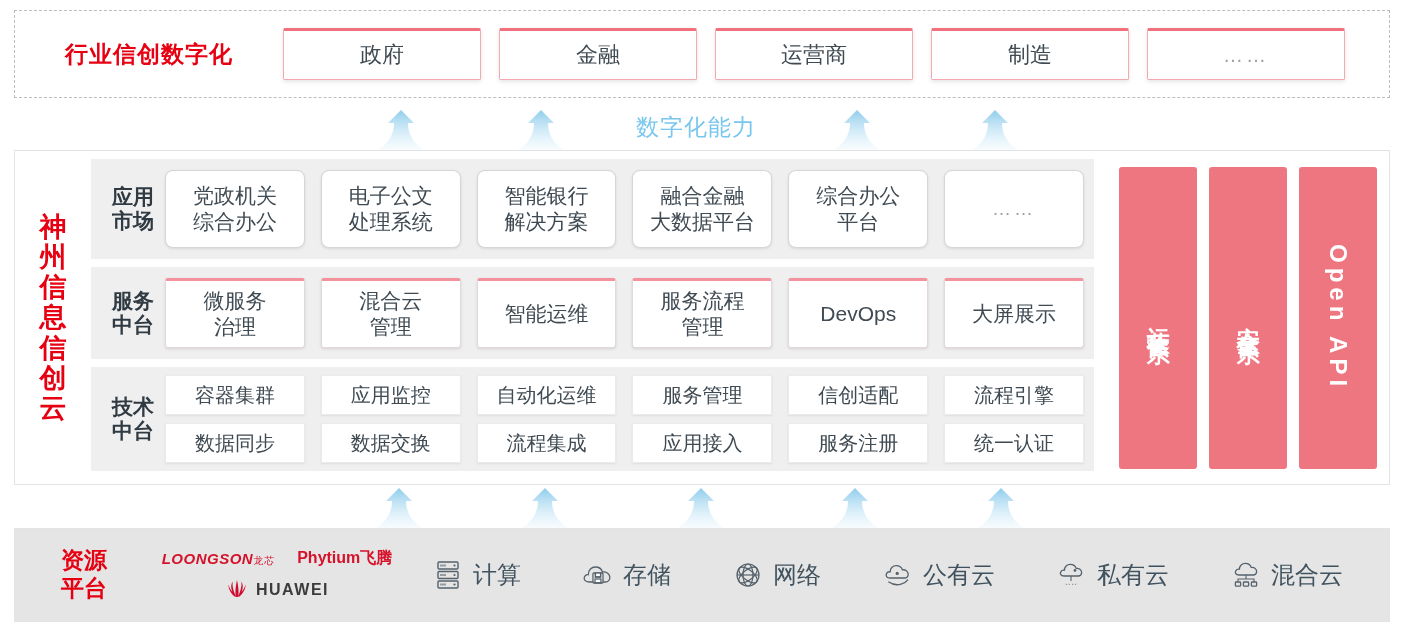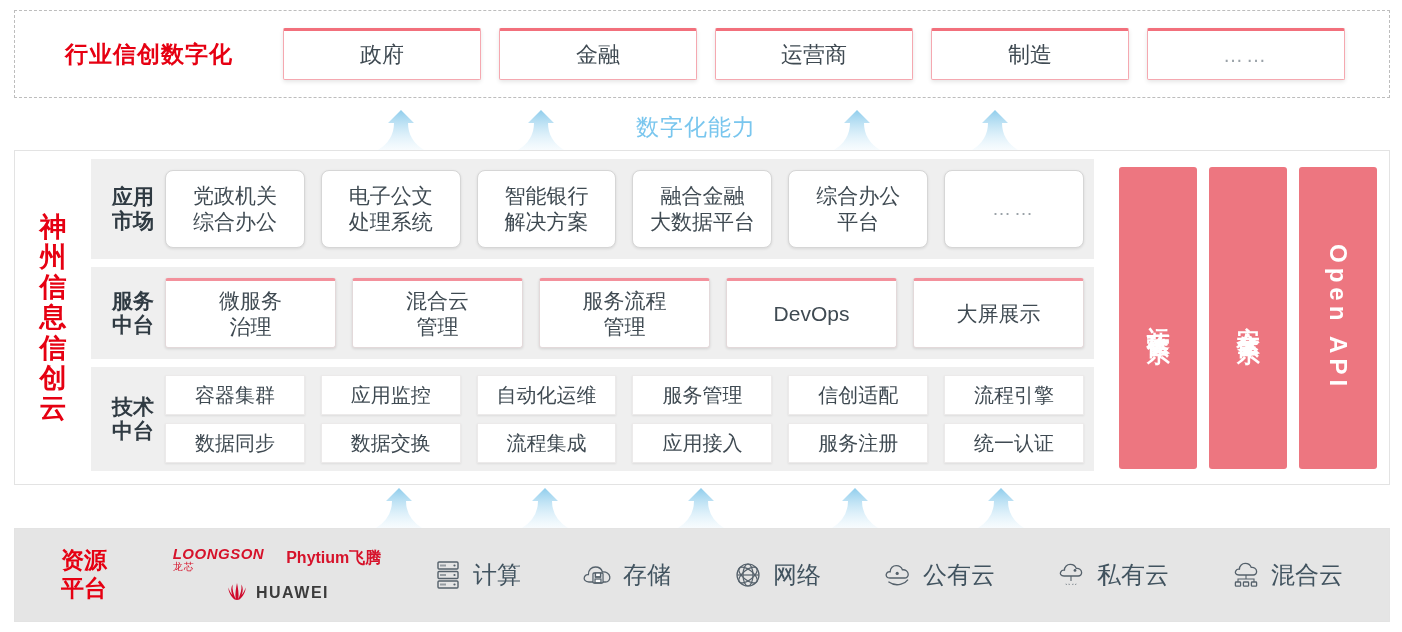--- a/index.html
+++ b/index.html
@@ -142,21 +142,21 @@
     width: 138px; flex: none; text-align: center;
     color: #E60012; font-weight: bold; font-size: 23px; line-height: 1.2;
   }
   .resource-title span { display: block; }
 
   .vendor-block {
     width: 248px; flex: none;
     display: flex; flex-direction: column; align-items: center; gap: 9px;
   }
   .vendor-row { display: flex; align-items: center; gap: 22px; }
-  .logo-loongson { display: flex; flex-direction: column; align-items: flex-start; line-height: 1; }
+  .logo-loongson { display: flex; flex-direction: row; align-items: flex-end; line-height: 1; }
   .logo-loongson .ls-en {
     color: #D6122A; font-weight: bold; font-style: italic;
     font-size: 15px; letter-spacing: 0.5px;
   }
   .logo-loongson .ls-cn { color: #D6122A; font-weight: normal; font-size: 10px; letter-spacing: 1px; margin-top: 1px; }
   .logo-phytium { color: #D6122A; font-weight: bold; font-size: 16px; letter-spacing: 0; }
   .logo-huawei { display: flex; align-items: center; gap: 7px; }
   .logo-huawei .hw-text { color: #3b3b3b; font-weight: bold; font-size: 16px; letter-spacing: 1.5px; }
 
   .resource-items { flex: 1; display: flex; align-items: center; justify-content: space-around; padding-right: 16px; }
@@ -277,20 +277,21 @@
                 <div>微服务</div>
                 <div>治理</div>
               </div>
             </div>
             <div class="svc-card">
               <div>
                 <div>混合云</div>
                 <div>管理</div>
               </div>
             </div>
+            <div class="svc-card">智能运维</div>
             <div class="svc-card">
               <div>
                 <div>服务流程</div>
                 <div>管理</div>
               </div>
             </div>
             <div class="svc-card">DevOps</div>
             <div class="svc-card">大屏展示</div>
           </div>
         </div>

